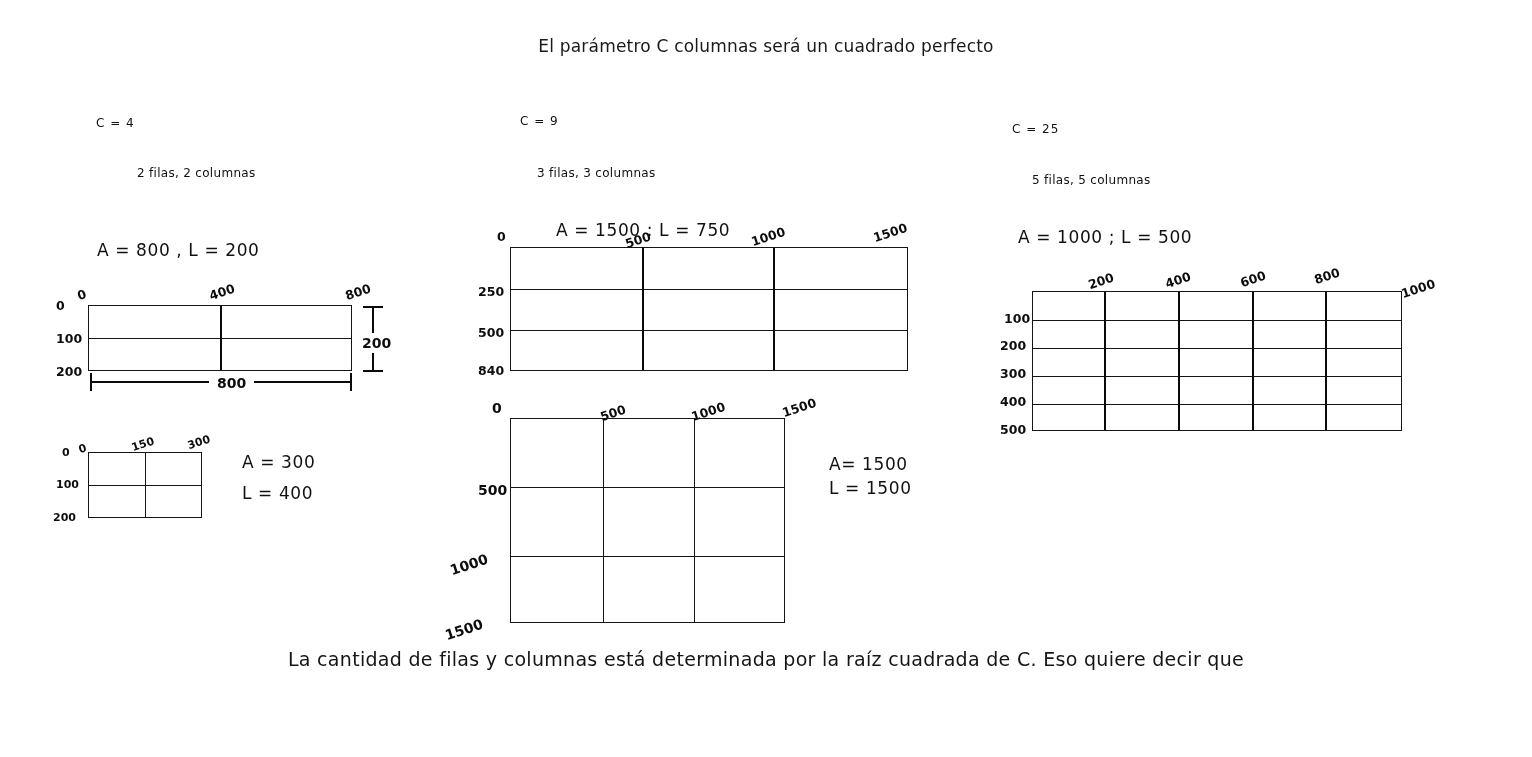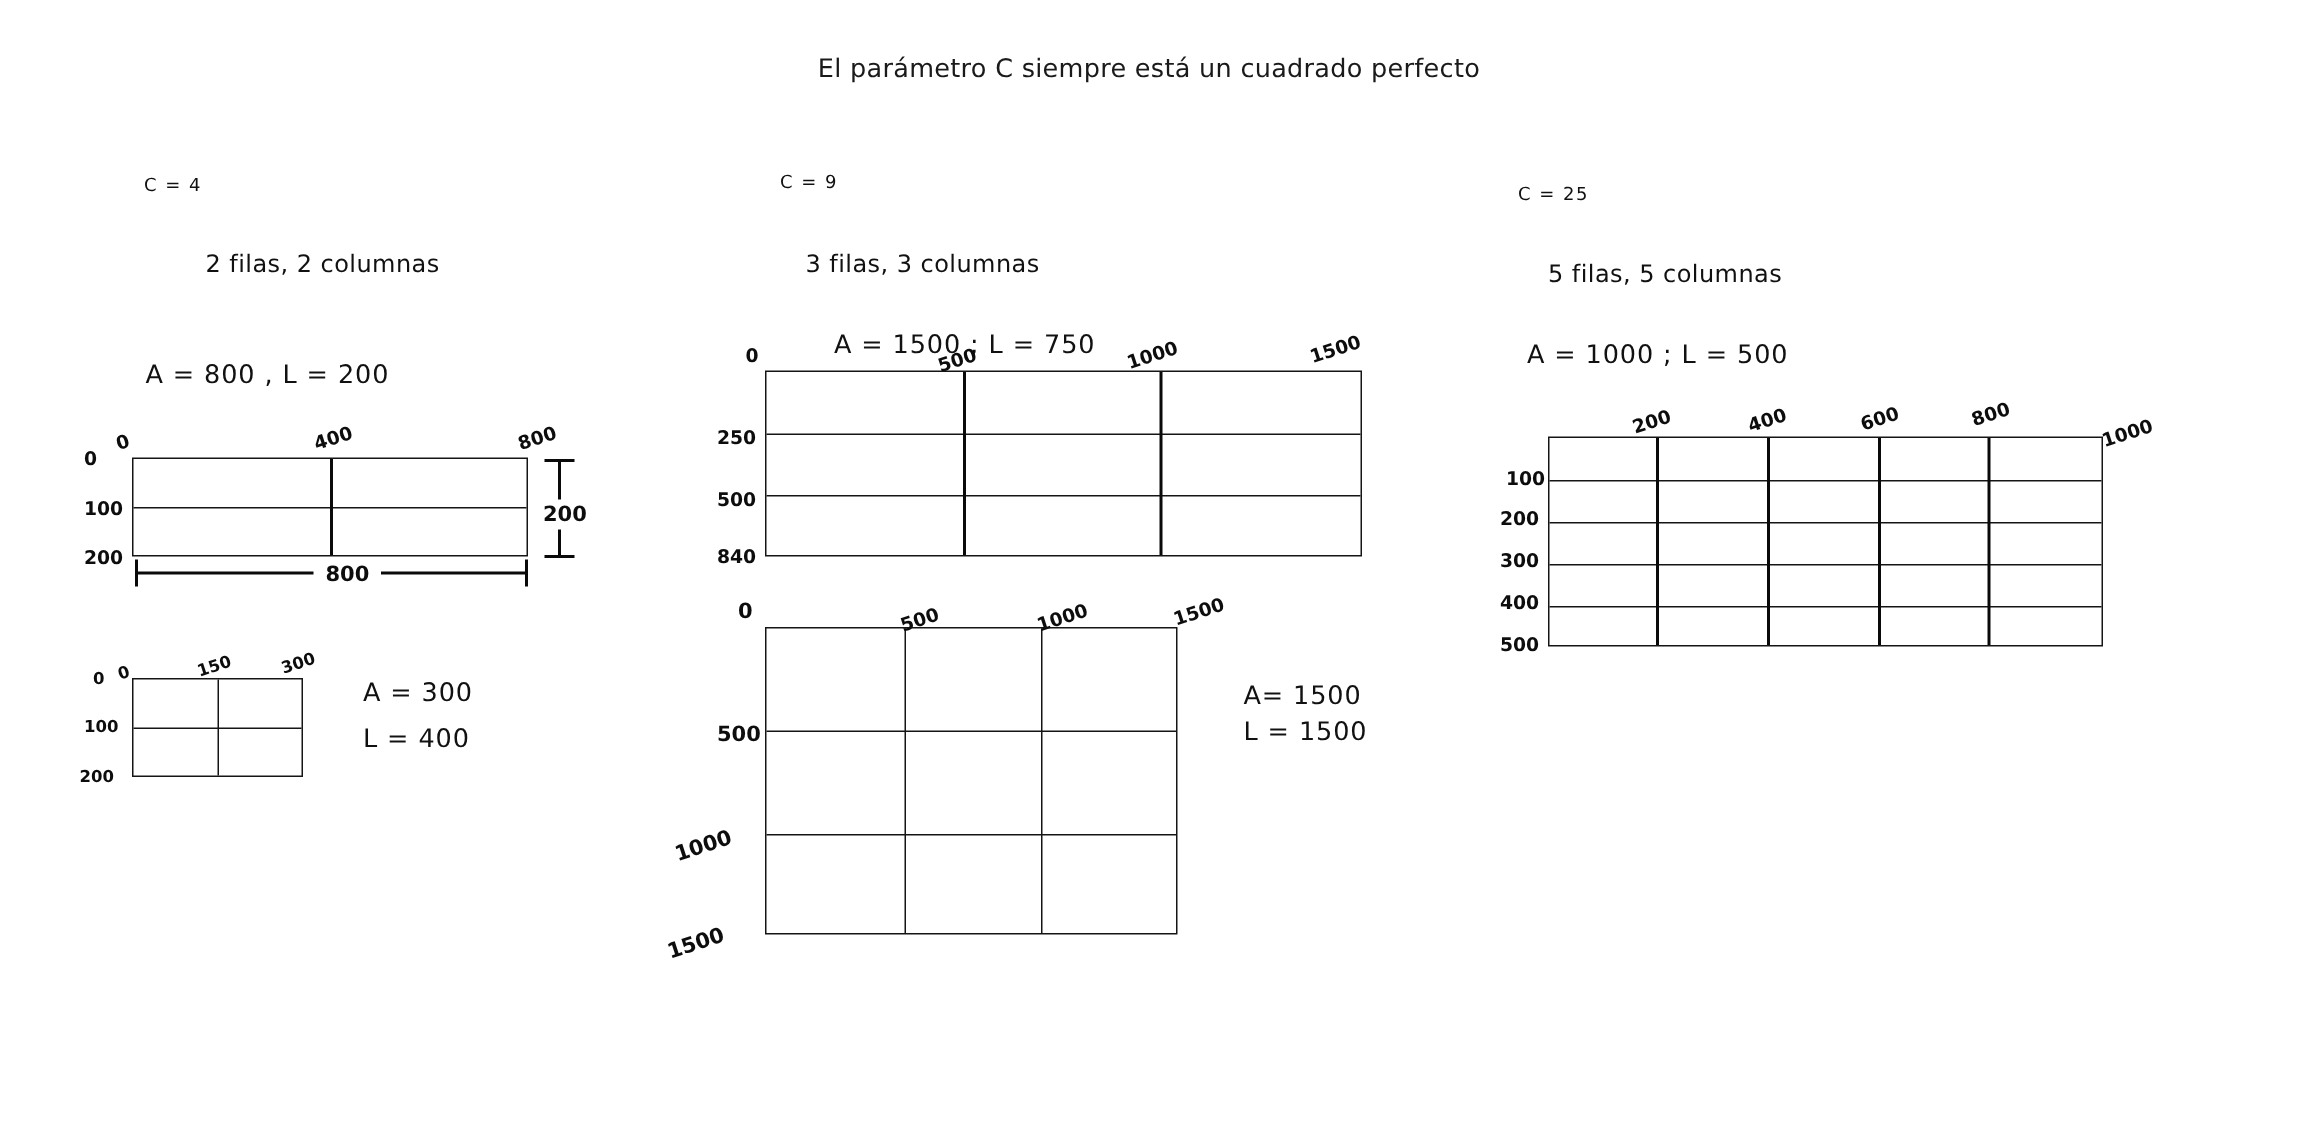--- a/index.html
+++ b/index.html
@@ -21,21 +21,21 @@
     text-align: center;
     font-size: 17px;
     color: #1a1a1a;
     letter-spacing: 0.2px;
   }
   .case-label {
     font-size: 12px;
     letter-spacing: 1px;
   }
   .case-sub {
-    font-size: 16px;
+    font-size: 12px;
     letter-spacing: 0.3px;
   }
   .annot {
     font-size: 17px;
     letter-spacing: 0.6px;
     white-space: nowrap;
   }
   .tick {
     font-size: 12.5px;
     font-weight: bold;
@@ -69,21 +69,21 @@
     font-size: 19px;
     line-height: 1.55;
     color: #151515;
     letter-spacing: 0.3px;
   }
   .footer div { white-space: nowrap; }
 </style>
 </head>
 <body>
 
-<div class="abs title">El parámetro C siempre está un cuadrado perfecto</div>
+<div class="abs title">El parámetro C columnas será un cuadrado perfecto</div>
 
 <div class="abs case-label" style="left:96px; top:116px;">C = 4</div>
 <div class="abs case-sub" style="left:137px; top:166px;">2 filas, 2 columnas</div>
 
 <div class="abs annot" style="left:97px; top:240px;">A = 800  ,  L = 200</div>
 
 <div class="abs">
   <div class="grid" style="left:88px; top:305px; width:264px; height:66px;">
     <div class="gl h" style="top:32px;"></div>
     <div class="gl v thick" style="left:131px;"></div>
@@ -184,13 +184,14 @@
   <div class="abs tick rot" style="left:1317px; top:272px;">800</div>
   <div class="abs tick rot" style="left:1404px; top:286px;">1000</div>
   <div class="abs tick" style="left:1004px; top:311px;">100</div>
   <div class="abs tick" style="left:1000px; top:338px;">200</div>
   <div class="abs tick" style="left:1000px; top:366px;">300</div>
   <div class="abs tick" style="left:1000px; top:394px;">400</div>
   <div class="abs tick" style="left:1000px; top:422px;">500</div>
 </div>
 
 <div class="abs footer">
+  <div>La cantidad de filas y columnas está determinada por la raíz cuadrada de C. Eso quiere decir que</div>
 </div>
 
 </body></html>

